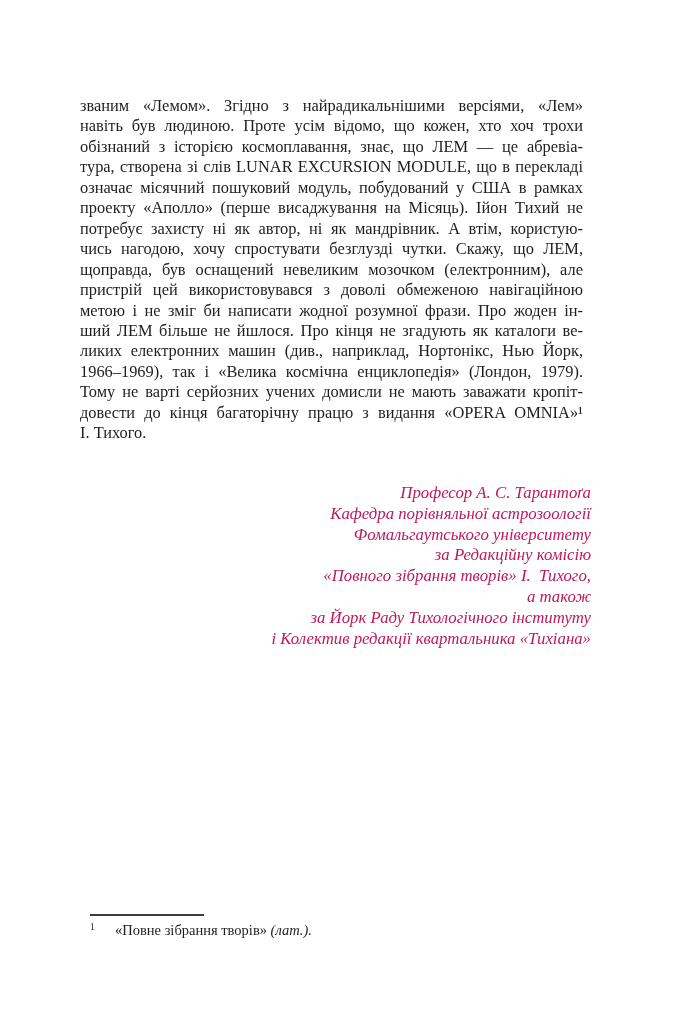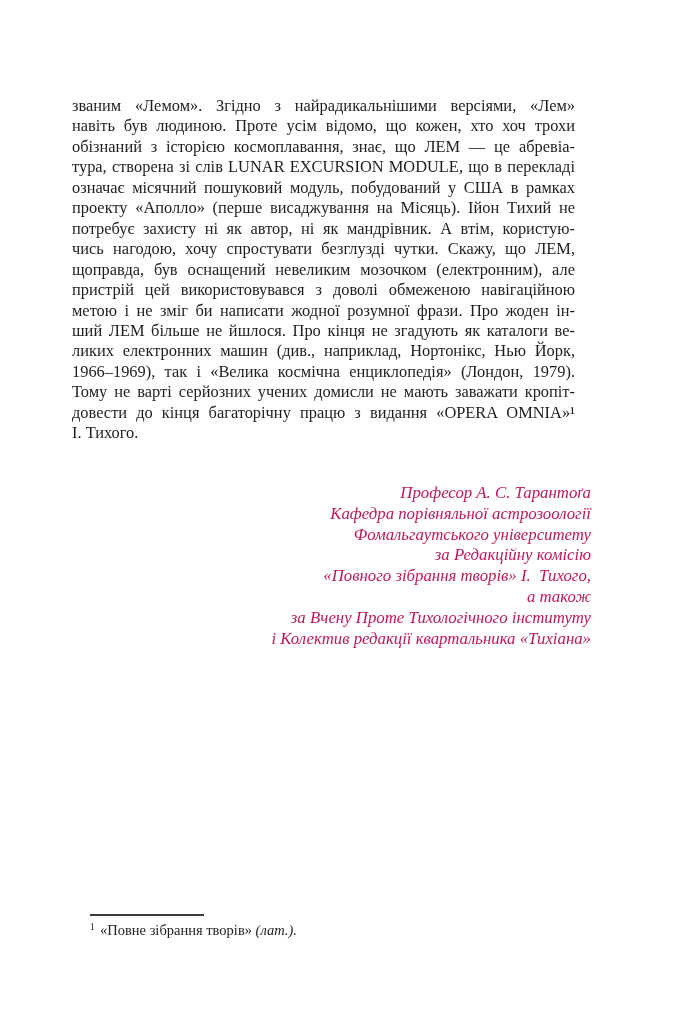--- a/index.html
+++ b/index.html
@@ -38,21 +38,21 @@
     white-space: nowrap;
     letter-spacing: 0.2px;
     transform: scaleX(0.85);
     transform-origin: left center;
   }
 
   
   .body-block {
     position: absolute;
     top: 96px;
-    left: 72px;
+    left: 80px;
     width: 503px;
     font-size: 16.4px;
     line-height: 20.45px;
     text-align: justify;
   }
   .jline { text-align-last: justify; }
   .jline.lastline { text-align-last: left; }
 
   
   .signature {
@@ -84,21 +84,21 @@
     font-size: 14.5px;
     line-height: 19px;
     color: #1e1e1e;
   }
   .fn-marker {
     display: inline-block;
     font-size: 9.5px;
     transform: translateY(-5px);
     width: 10px;
   }
-  .fn-text { }
+  .fn-text { margin-left: 15px; }
   .fn-lat { font-style: italic; text-align: right; }
 </style>
 </head>
 <body>
 
 <div class="page">
 
 
   <div class="body-block">
     <div class="jline">званим «Лемом». Згідно з найрадикальнішими версіями, «Лем»</div>
@@ -120,21 +120,21 @@
     <div class="jline lastline">І. Тихого.</div>
   </div>
 
   <div class="signature">
     <div>Професор А. С. Тарантоґа</div>
     <div>Кафедра порівняльної астрозоології</div>
     <div>Фомальгаутського університету</div>
     <div>за Редакційну комісію</div>
     <div>«Повного зібрання творів» І.&nbsp; Тихого,</div>
     <div>а також</div>
-    <div>за Вчену Проте Тихологічного інституту</div>
+    <div>за Йорк Раду Тихологічного інституту</div>
     <div>і Колектив редакції квартальника «Тихіана»</div>
   </div>
 
   <div class="fn-rule"></div>
 
   <div class="footnote">
     <span class="fn-marker">1</span><span class="fn-text">«Повне зібрання творів» </span><span class="fn-lat">(лат.).</span>
   </div>
 
 </div>

